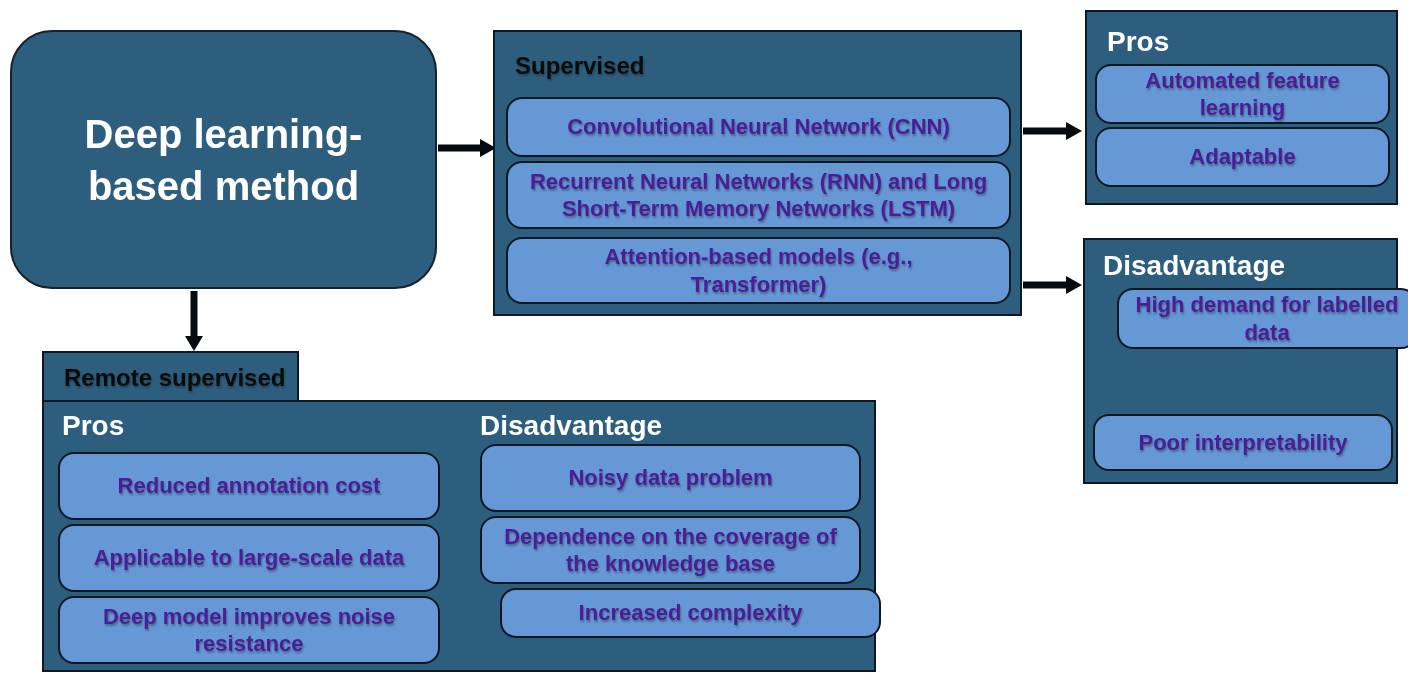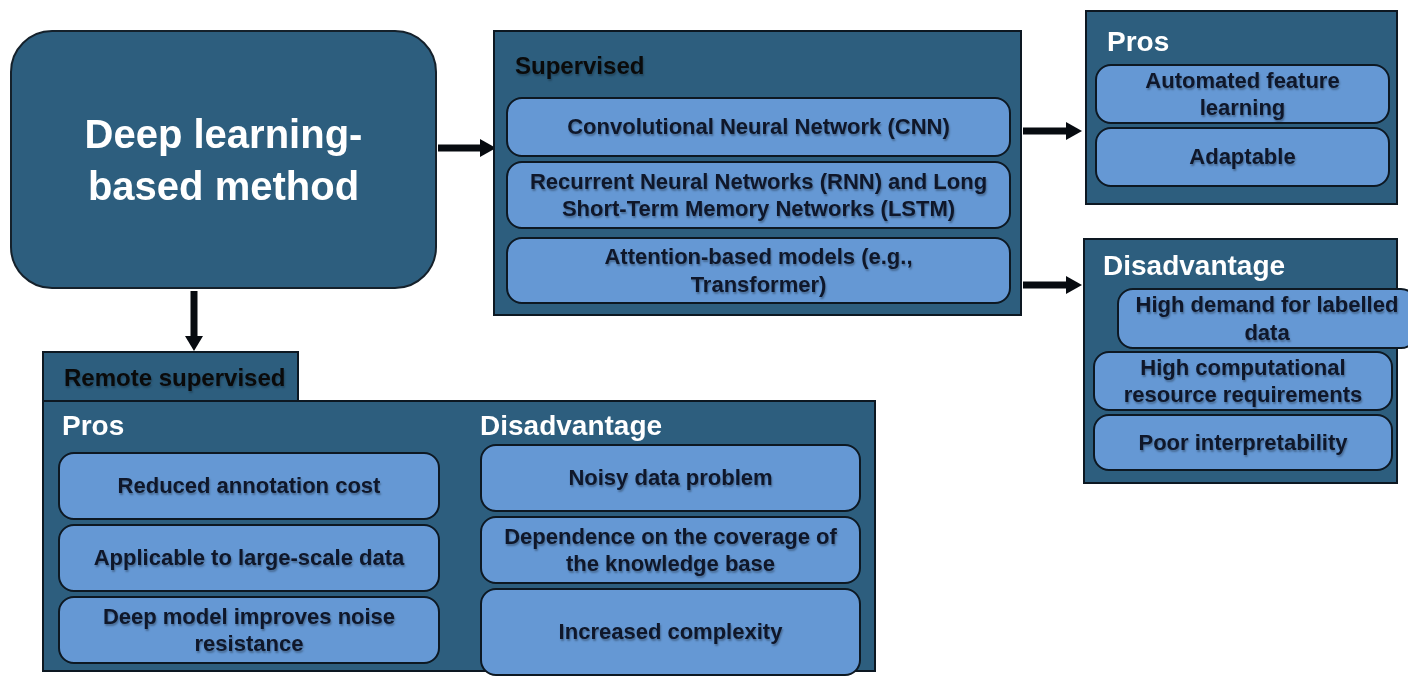--- a/index.html
+++ b/index.html
@@ -21,21 +21,21 @@
   .label-dark{
     position:absolute;color:#0a0a0a;font-size:24px;font-weight:bold;
     text-shadow:1px 2px 2px rgba(0,0,0,0.25);
   }
   .label-light{
     position:absolute;color:#ffffff;font-size:28px;font-weight:bold;
   }
   .item{
     position:absolute;background:#6598D4;border:2px solid #0d1822;border-radius:16px;
     box-sizing:border-box;display:flex;align-items:center;justify-content:center;
-    text-align:center;color:#0f172a;font-weight:bold;font-size:22px;line-height:1.25;
+    text-align:center;color:#4c1d95;font-weight:bold;font-size:22px;line-height:1.25;
     text-shadow:1px 2px 2px rgba(0,0,0,0.3);padding:2px 12px;
   }
   .arrow-layer{position:absolute;left:0;top:0;width:1408px;height:680px;}
 </style>
 </head>
 <body>
 
 <div class="canvas">
 
   <svg class="arrow-layer" viewBox="0 0 1408 680">
@@ -70,33 +70,32 @@
 
   <div class="panel" style="left:1085px;top:10px;width:313px;height:195px;">
     <div class="label-light" style="left:20px;top:14px;">Pros</div>
     <div class="item" style="left:8px;top:52px;width:295px;height:60px;">Automated feature learning</div>
     <div class="item" style="left:8px;top:115px;width:295px;height:60px;">Adaptable</div>
   </div>
 
   <div class="panel" style="left:1083px;top:238px;width:315px;height:246px;">
     <div class="label-light" style="left:18px;top:10px;">Disadvantage</div>
     <div class="item" style="left:8px;top:48px;width:300px;height:61px;margin-left:24px;">High demand for labelled data</div>
-    <div class="item" style="left:8px;top:111px;width:300px;height:60px;">High computational resource requirements</div>
     <div class="item" style="left:8px;top:174px;width:300px;height:57px;">Poor interpretability</div>
   </div>
 
   <div class="panel" style="left:42px;top:351px;width:257px;height:51px;z-index:2;">
     <div class="label-dark" style="left:20px;top:11px;">Remote supervised</div>
   </div>
 
   <div class="panel" style="left:42px;top:400px;width:834px;height:272px;">
     <div class="label-light" style="left:18px;top:8px;">Pros</div>
     <div class="item" style="left:14px;top:50px;width:382px;height:68px;">Reduced annotation cost</div>
     <div class="item" style="left:14px;top:122px;width:382px;height:68px;">Applicable to large-scale data</div>
     <div class="item" style="left:14px;top:194px;width:382px;height:68px;">Deep model improves noise resistance</div>
 
     <div class="label-light" style="left:436px;top:8px;">Disadvantage</div>
     <div class="item" style="left:436px;top:42px;width:381px;height:68px;">Noisy data problem</div>
     <div class="item" style="left:436px;top:114px;width:381px;height:68px;">Dependence on the coverage of the knowledge base</div>
-    <div class="item" style="left:436px;top:186px;width:381px;height:88px;">Increased complexity</div>
+    <div class="item" style="left:456px;top:186px;width:381px;height:50px;">Increased complexity</div>
   </div>
 
 </div>
 
 </body></html>

